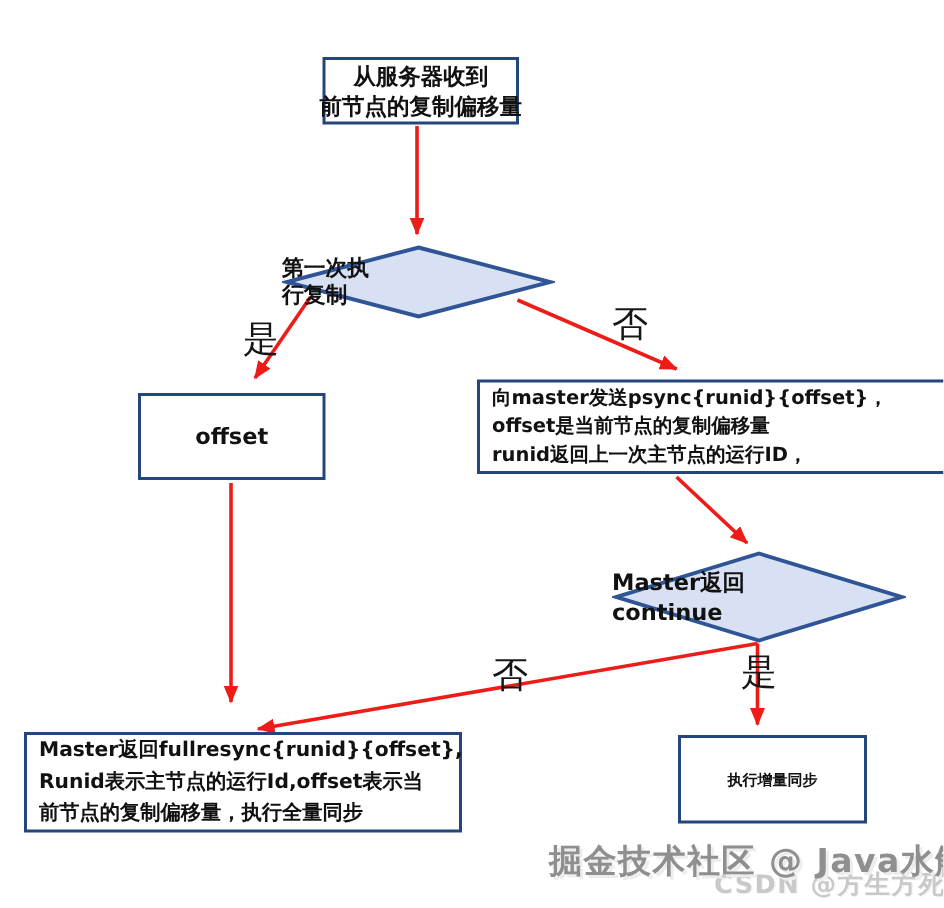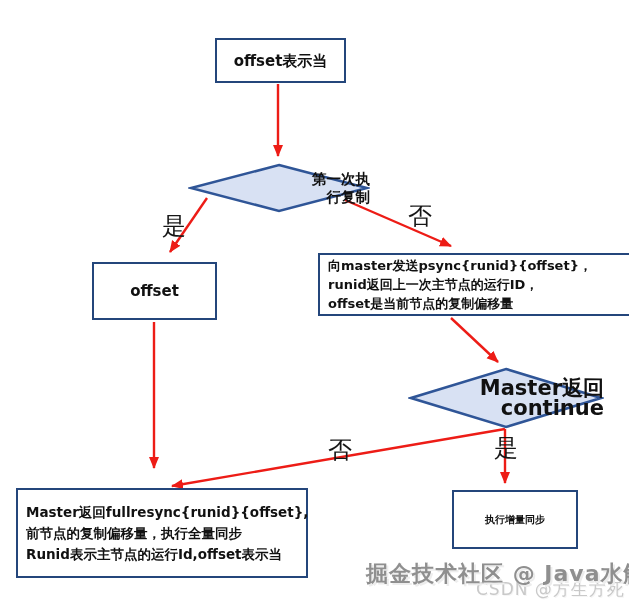--- a/index.html
+++ b/index.html
@@ -16,34 +16,34 @@
     font-weight:bold;box-sizing:border-box;
   }
   .rect-node.centered{align-items:center;text-align:center;}
   .rect-node.lefted{align-items:flex-start;text-align:left;padding:3px 6px 3px 8px;}
   .node-line{white-space:nowrap;}
   .diamond{position:absolute;}
   .diamond svg{position:absolute;left:0;top:0;}
   .diamond-shape{fill:var(--diamond-fill,#d8e1f3);stroke:var(--diamond-border,#2f5597);stroke-width:2.6;}
   .diamond-text{
     position:absolute;left:0;top:0;width:100%;height:100%;
-    display:flex;flex-direction:column;justify-content:center;align-items:flex-end;
+    display:flex;flex-direction:column;justify-content:center;align-items:flex-start;
     font-weight:bold;font-size:15px;line-height:19px;text-align:center;
   }
   .edge-label{
     position:absolute;font-size:24px;font-weight:500;color:#161616;
     font-family:"DejaVu Sans",sans-serif;
   }
   .wm-primary{
     position:absolute;left:366px;top:559px;font-size:22px;font-weight:bold;
     color:var(--watermark-primary,#8f8f8f);letter-spacing:1px;white-space:nowrap;
     text-shadow:2px 2px 0 #ededed;z-index:5;
   }
   .wm-secondary{
-    position:absolute;left:476px;top:578px;font-size:17px;font-weight:normal;
+    position:absolute;left:476px;top:578px;font-size:17px;font-weight:bold;
     color:var(--watermark-secondary,#c9c9c9);letter-spacing:1px;white-space:nowrap;
     text-shadow:1px 1px 0 #f5f5f5;z-index:4;
   }
 </style>
 </head>
 <body>
 
 <div class="canvas">
 
   <svg class="connectors" viewBox="0 0 629 605" xmlns="http://www.w3.org/2000/svg">
@@ -55,21 +55,22 @@
     <line class="edge" x1="278" y1="84" x2="278" y2="156" marker-end="url(#ah)"></line>
     <line class="edge" x1="207" y1="198" x2="170" y2="252" marker-end="url(#ah)"></line>
     <line class="edge" x1="345" y1="200" x2="451" y2="246" marker-end="url(#ah)"></line>
     <line class="edge" x1="451" y1="318" x2="498" y2="362" marker-end="url(#ah)"></line>
     <line class="edge" x1="154" y1="322" x2="154" y2="468" marker-end="url(#ah)"></line>
     <line class="edge" x1="505" y1="429" x2="172" y2="486" marker-end="url(#ah)"></line>
     <line class="edge" x1="505" y1="429" x2="505" y2="483" marker-end="url(#ah)"></line>
   </svg>
 
   <div class="rect-node centered" style="left:215px;top:38px;width:131px;height:45px;font-size:15px;line-height:20px;">
-    <div class="node-line">offset表示当</div>
+    <div class="node-line">从服务器收到</div>
+    <div class="node-line">前节点的复制偏移量</div>
   </div>
 
   <div class="diamond" style="left:188px;top:163px;width:182px;height:50px;">
     <svg width="182" height="50" viewBox="0 0 182 50">
       <polygon class="diamond-shape" points="91,2 179,25 91,48 3,25"></polygon>
     </svg>
     <div class="diamond-text" style="font-size:14.5px;line-height:18px;">
       <div class="node-line">第一次执</div>
       <div class="node-line">行复制</div>
     </div>
@@ -77,41 +78,41 @@
 
   <div class="edge-label" style="left:162px;top:210px;">是</div>
   <div class="edge-label" style="left:408px;top:200px;">否</div>
 
   <div class="rect-node centered" style="left:92px;top:262px;width:125px;height:58px;font-size:15px;line-height:21px;">
     <div class="node-line">offset</div>
   </div>
 
   <div class="rect-node lefted" style="left:318px;top:253px;width:332px;height:63px;font-size:13px;line-height:19px;">
     <div class="node-line">向master发送psync{runid}{offset}，</div>
+    <div class="node-line">offset是当前节点的复制偏移量</div>
     <div class="node-line">runid返回上一次主节点的运行ID，</div>
-    <div class="node-line">offset是当前节点的复制偏移量</div>
   </div>
 
   <div class="diamond" style="left:408px;top:367px;width:196px;height:62px;">
     <svg width="196" height="62" viewBox="0 0 196 62">
       <polygon class="diamond-shape" points="98,2 193,31 98,60 3,31"></polygon>
     </svg>
-    <div class="diamond-text" style="font-size:21px;line-height:20px;">
+    <div class="diamond-text" style="font-size:15px;line-height:20px;">
       <div class="node-line">Master返回</div>
       <div class="node-line">continue</div>
     </div>
   </div>
 
   <div class="edge-label" style="left:328px;top:434px;">否</div>
   <div class="edge-label" style="left:494px;top:432px;">是</div>
 
-  <div class="rect-node lefted" style="left:16px;top:488px;width:292px;height:90px;font-size:13.5px;line-height:21px;">
+  <div class="rect-node lefted" style="left:16px;top:488px;width:292px;height:67px;font-size:13.5px;line-height:21px;">
     <div class="node-line">Master返回fullresync{runid}{offset},</div>
+    <div class="node-line">Runid表示主节点的运行Id,offset表示当</div>
     <div class="node-line">前节点的复制偏移量，执行全量同步</div>
-    <div class="node-line">Runid表示主节点的运行Id,offset表示当</div>
   </div>
 
   <div class="rect-node centered" style="left:452px;top:490px;width:126px;height:59px;font-size:10px;">
     <div class="node-line">执行增量同步</div>
   </div>
 
   <div class="wm-secondary">CSDN @方生方死</div>
   <div class="wm-primary">掘金技术社区 @ Java水解</div>
 
 </div>

